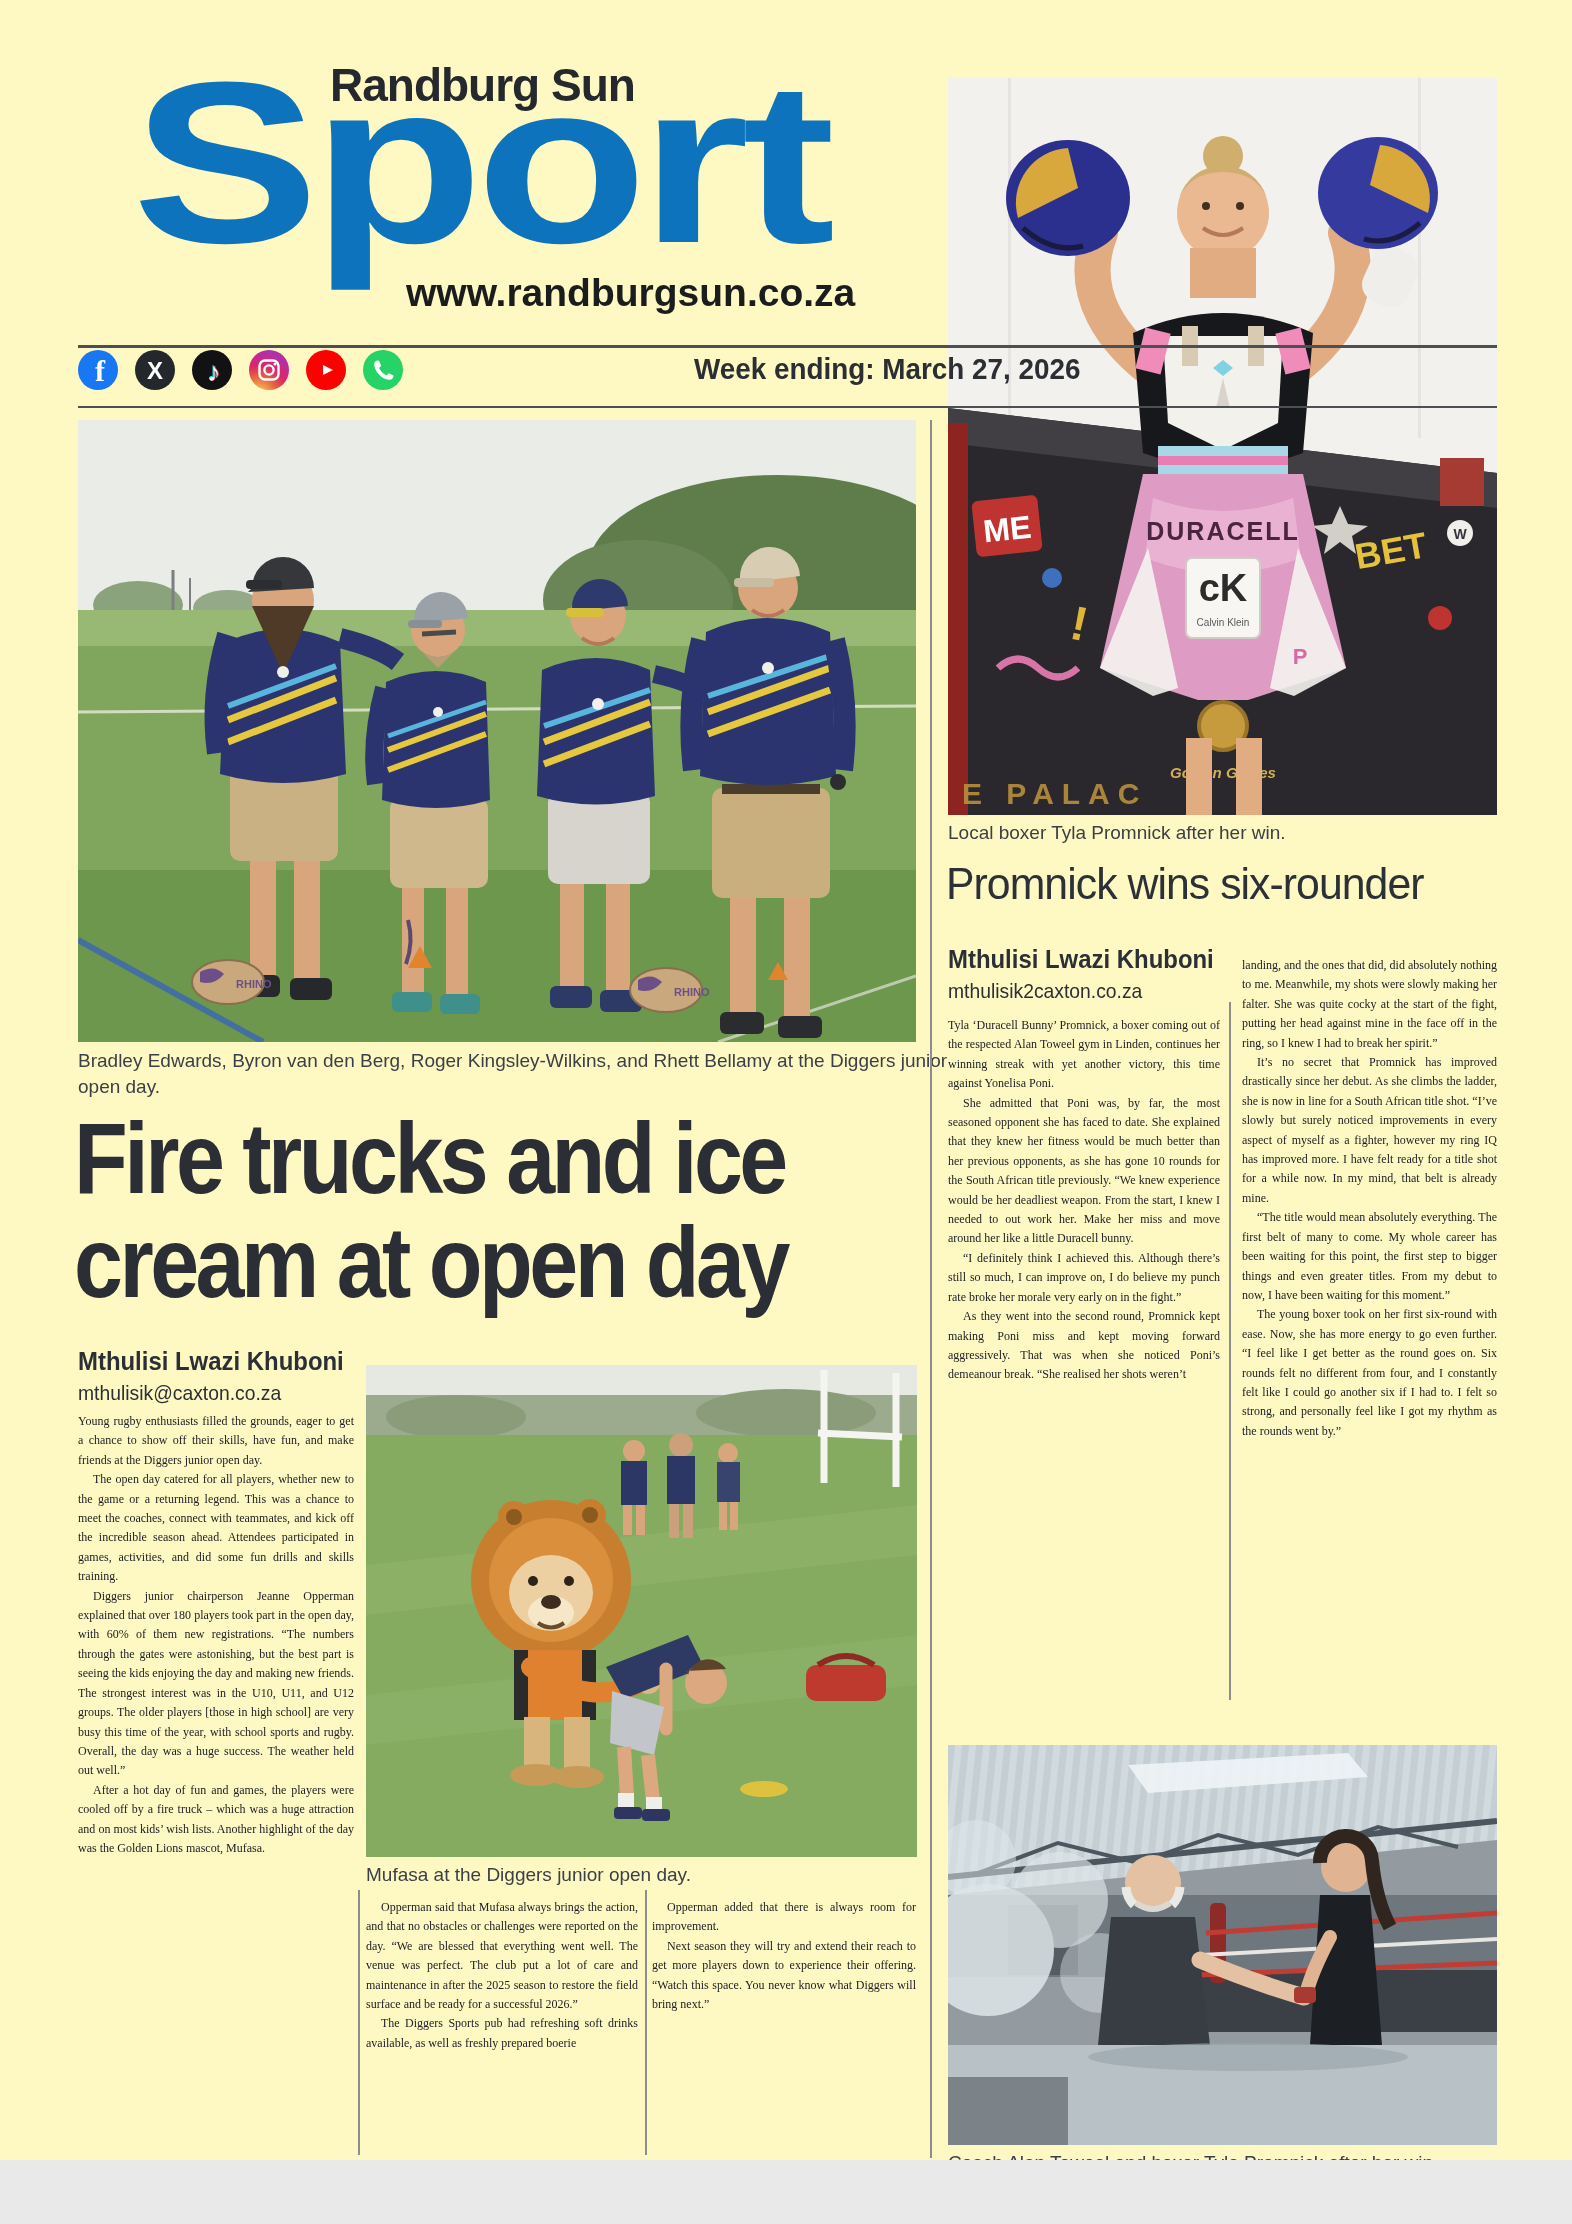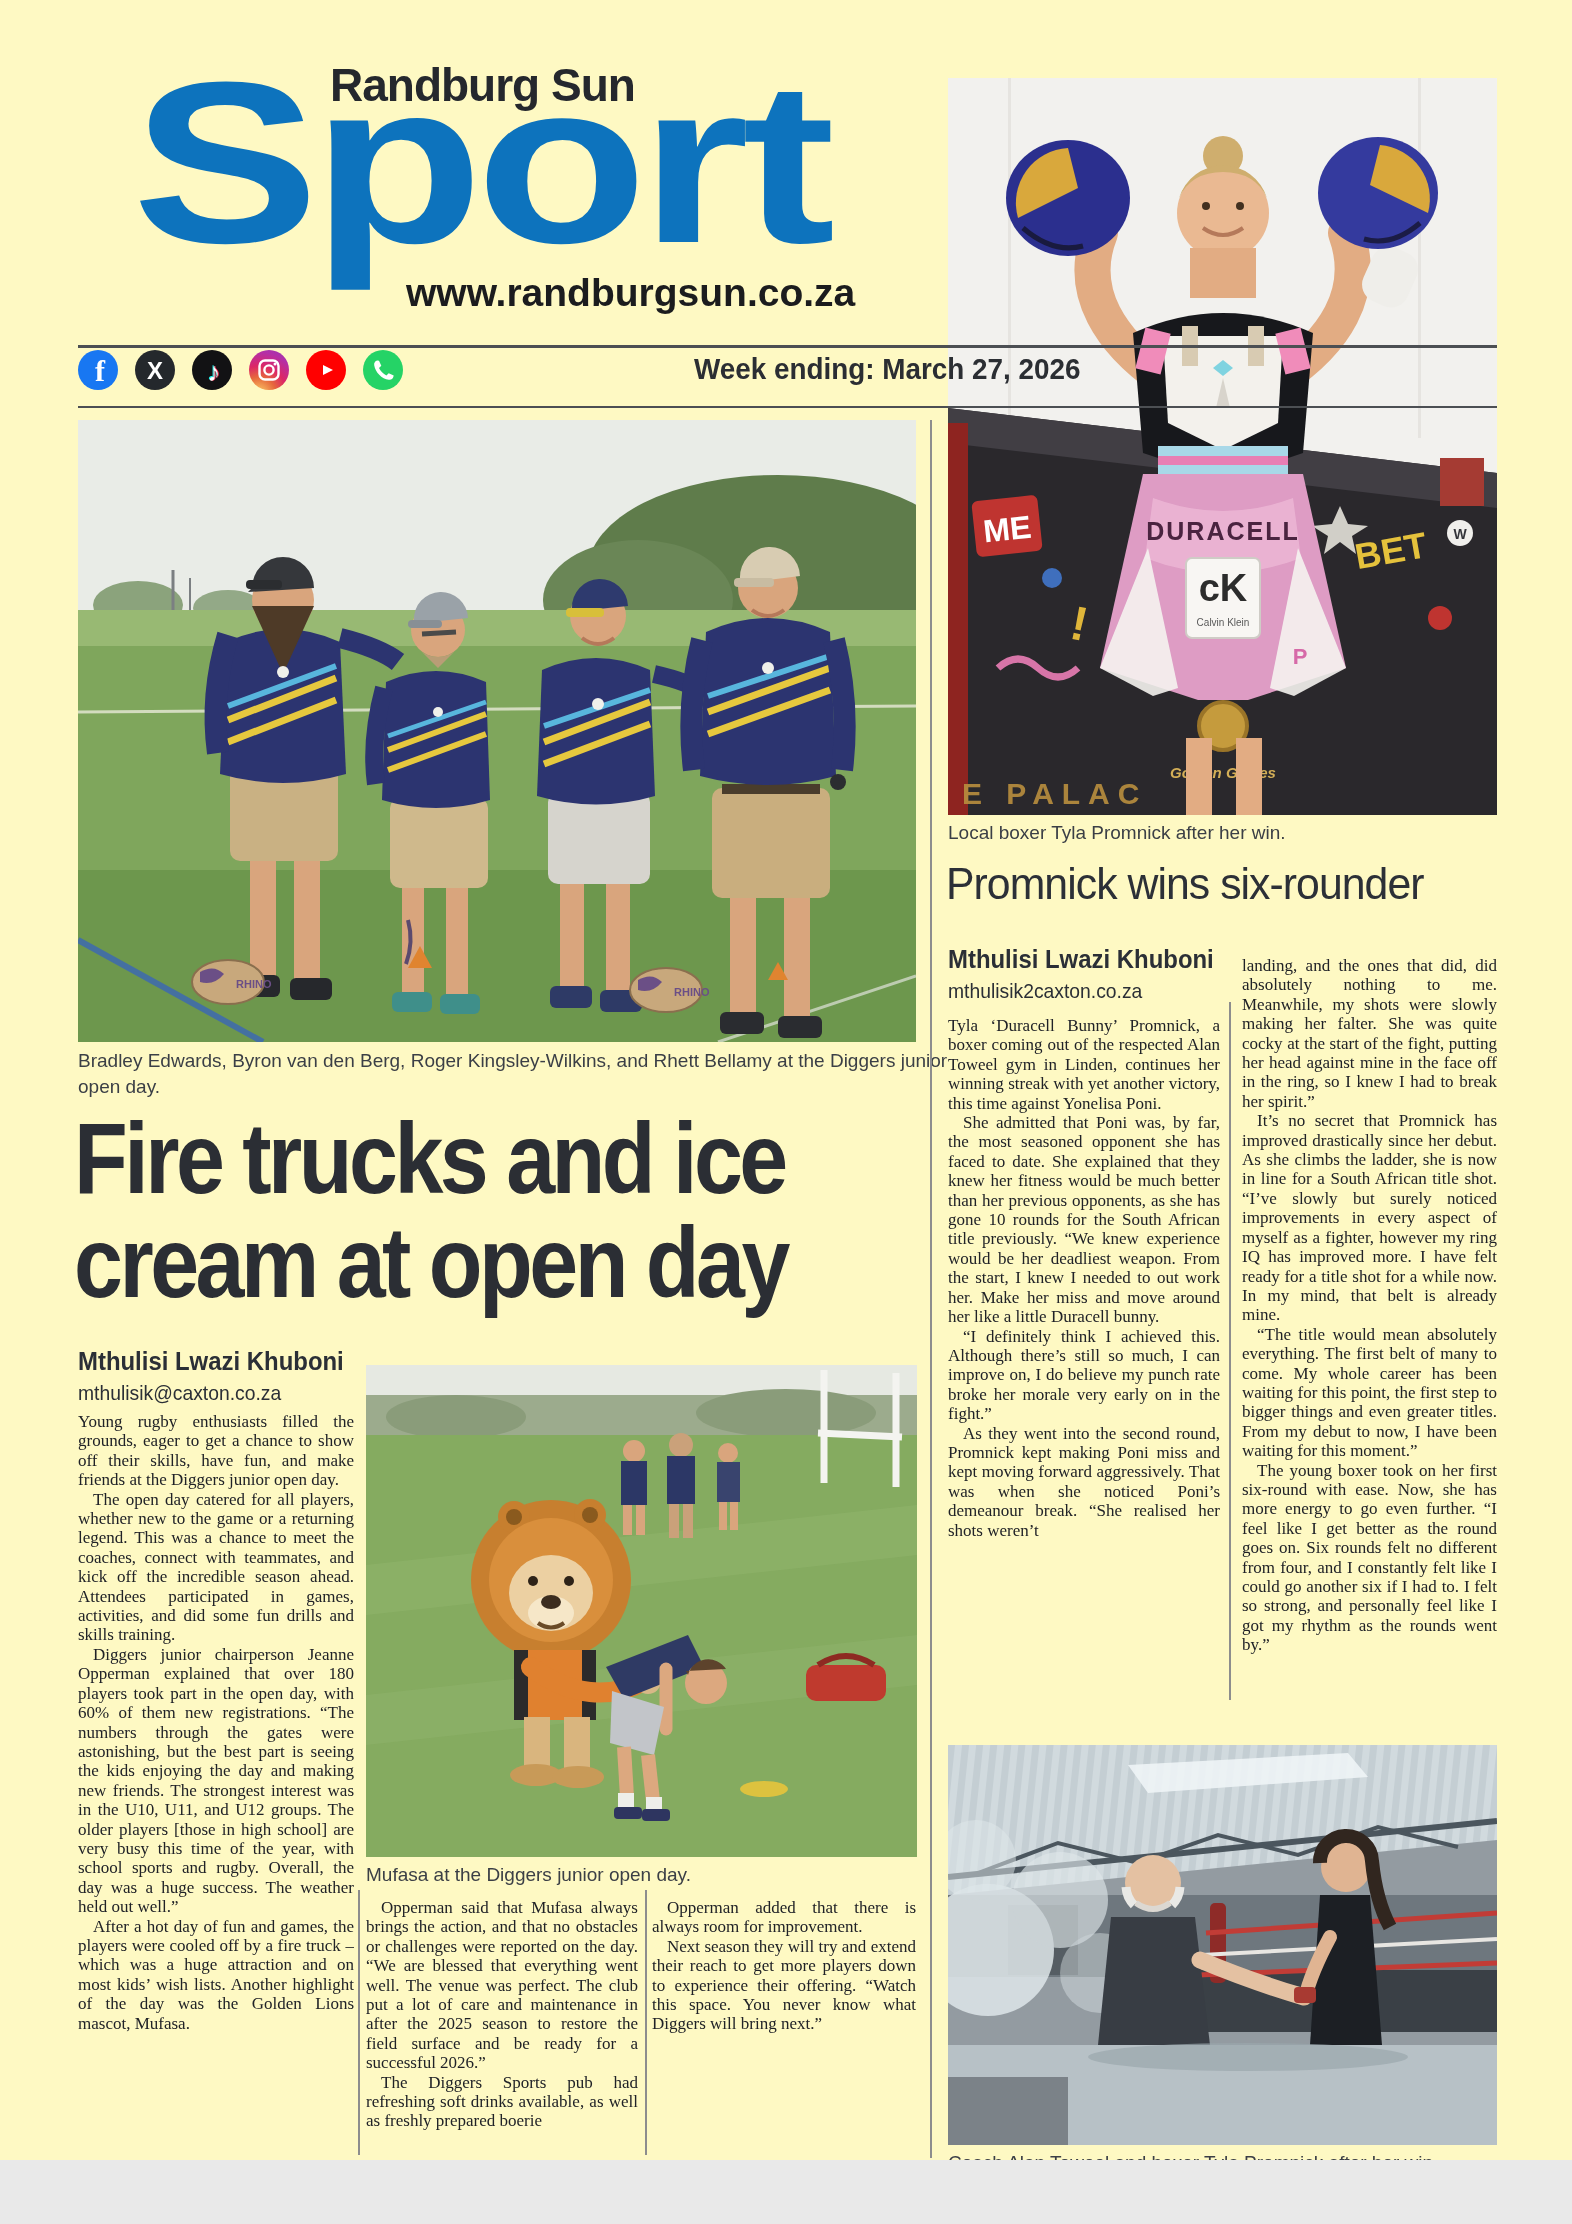--- a/index.html
+++ b/index.html
@@ -27,21 +27,21 @@
   .hl-left{left:74px;top:1106px;z-index:3;color:#2b2e34;font-weight:700;}
   .hl-left .ln{font-size:100px;line-height:104px;letter-spacing:-4px;transform:scaleX(.88);
                transform-origin:0 0;white-space:nowrap;}
   .hl-right{left:946px;top:858px;font-size:45px;font-weight:400;color:#2c3037;letter-spacing:-1px;
             transform:scaleX(.95);transform-origin:0 0;white-space:nowrap;}
   .by-name{font-size:26px;font-weight:700;color:#2b2f36;transform:scaleX(.92);transform-origin:0 0;white-space:nowrap;}
   .by-mail{font-size:21px;font-weight:400;color:#2b2f36;transform:scaleX(.92);transform-origin:0 0;white-space:nowrap;}
   .caption{font-size:19px;line-height:26px;color:#3b3f46;}
 
   
-  .bodycol{font-family:"Liberation Serif",serif;font-size:17px;line-height:19.4px;color:#202227;
+  .bodycol{font-family:"Liberation Serif",serif;font-size:12px;line-height:19.4px;color:#202227;
            overflow:hidden;z-index:2;}
   .bodycol p{margin:0;text-align:justify;}
   .bodycol p.ind{text-indent:15px;}
 
   .photo{overflow:hidden;z-index:1;}
   .photo svg{display:block;width:100%;height:100%;}
 </style>
 </head>
 <body>
 

